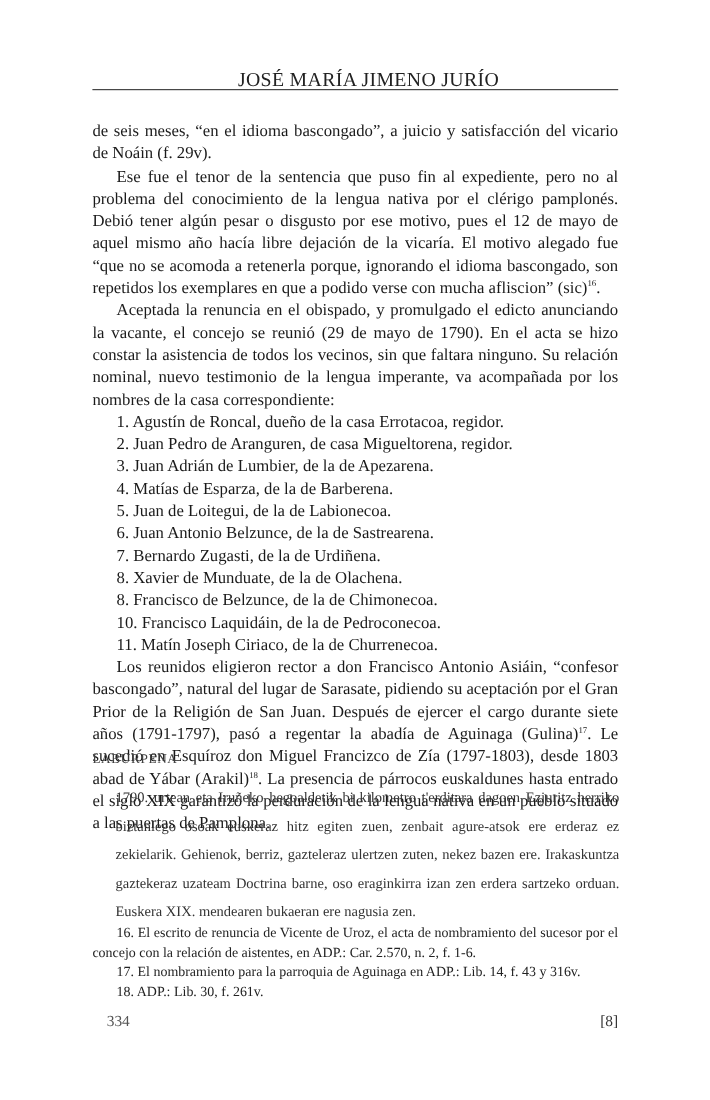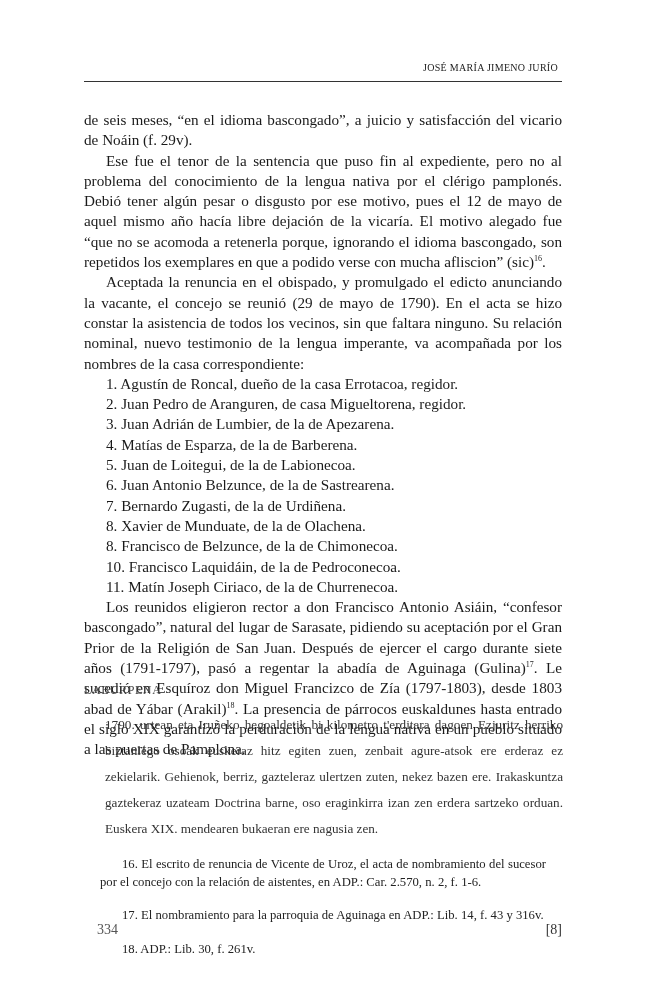--- a/index.html
+++ b/index.html
@@ -1,32 +1,32 @@
 <!DOCTYPE html>
 <html><head>
 <meta charset="utf-8">
 <style>
   html, body { margin:0; padding:0; background:#ffffff; }
   body { width:645px; height:1000px; position:relative; overflow:hidden;
          font-family:"Liberation Serif", "DejaVu Serif", serif; color:#1a1a1a; }
   .page { position:absolute; left:0; top:0; width:645px; height:1000px; }
-  .running-head { position:absolute; left:80px; width:478px; top:62px; text-align:right;
-                  font-size:10px; letter-spacing:0.3px; color:#222; }
+  .running-head { position:absolute; left:96px; width:478px; top:62px; text-align:center;
+                  font-size:18px; letter-spacing:0.3px; color:#222; }
   .head-rule { position:absolute; left:84px; width:478px; top:81px; height:0; border-top:1px solid #333; }
   .body-text { position:absolute; left:84px; width:478px; top:94px; font-size:15.2px; line-height:20.3px;
                text-align:justify;margin-top:16px; }
   .body-text p { margin:0; }
   .indent { text-indent:22px; }
   .list-item { padding-left:22px; margin:0; }
   sup { font-size:8px; line-height:0; vertical-align:super; }
   .summary-label { position:absolute; left:84px; top:683px; font-size:12px; letter-spacing:0.6px; color:#404040; }
   .summary-text { position:absolute; left:105px; width:458px; top:712px; font-size:13.2px; line-height:26px;
                   text-align:justify; color:#333; }
   .notes { position:absolute; left:84px; width:478px; top:840px; font-size:12.7px; line-height:17.6px; text-align:justify; color:#222; }
-  .notes p { margin:16px; }
+  .notes p { margin:0; }
   .note-indent { text-indent:22px; }
   .folio { position:absolute; left:84px; top:922px; font-size:14px; color:#555;margin-left:13px; }
   .folio-right { position:absolute; right:83px; top:922px; font-size:14px; color:#333; }
 </style>
 </head>
 <body>
 
 <div class="page">
   <div class="running-head">JOSÉ MARÍA JIMENO JURÍO</div>
   <div class="head-rule"></div>

